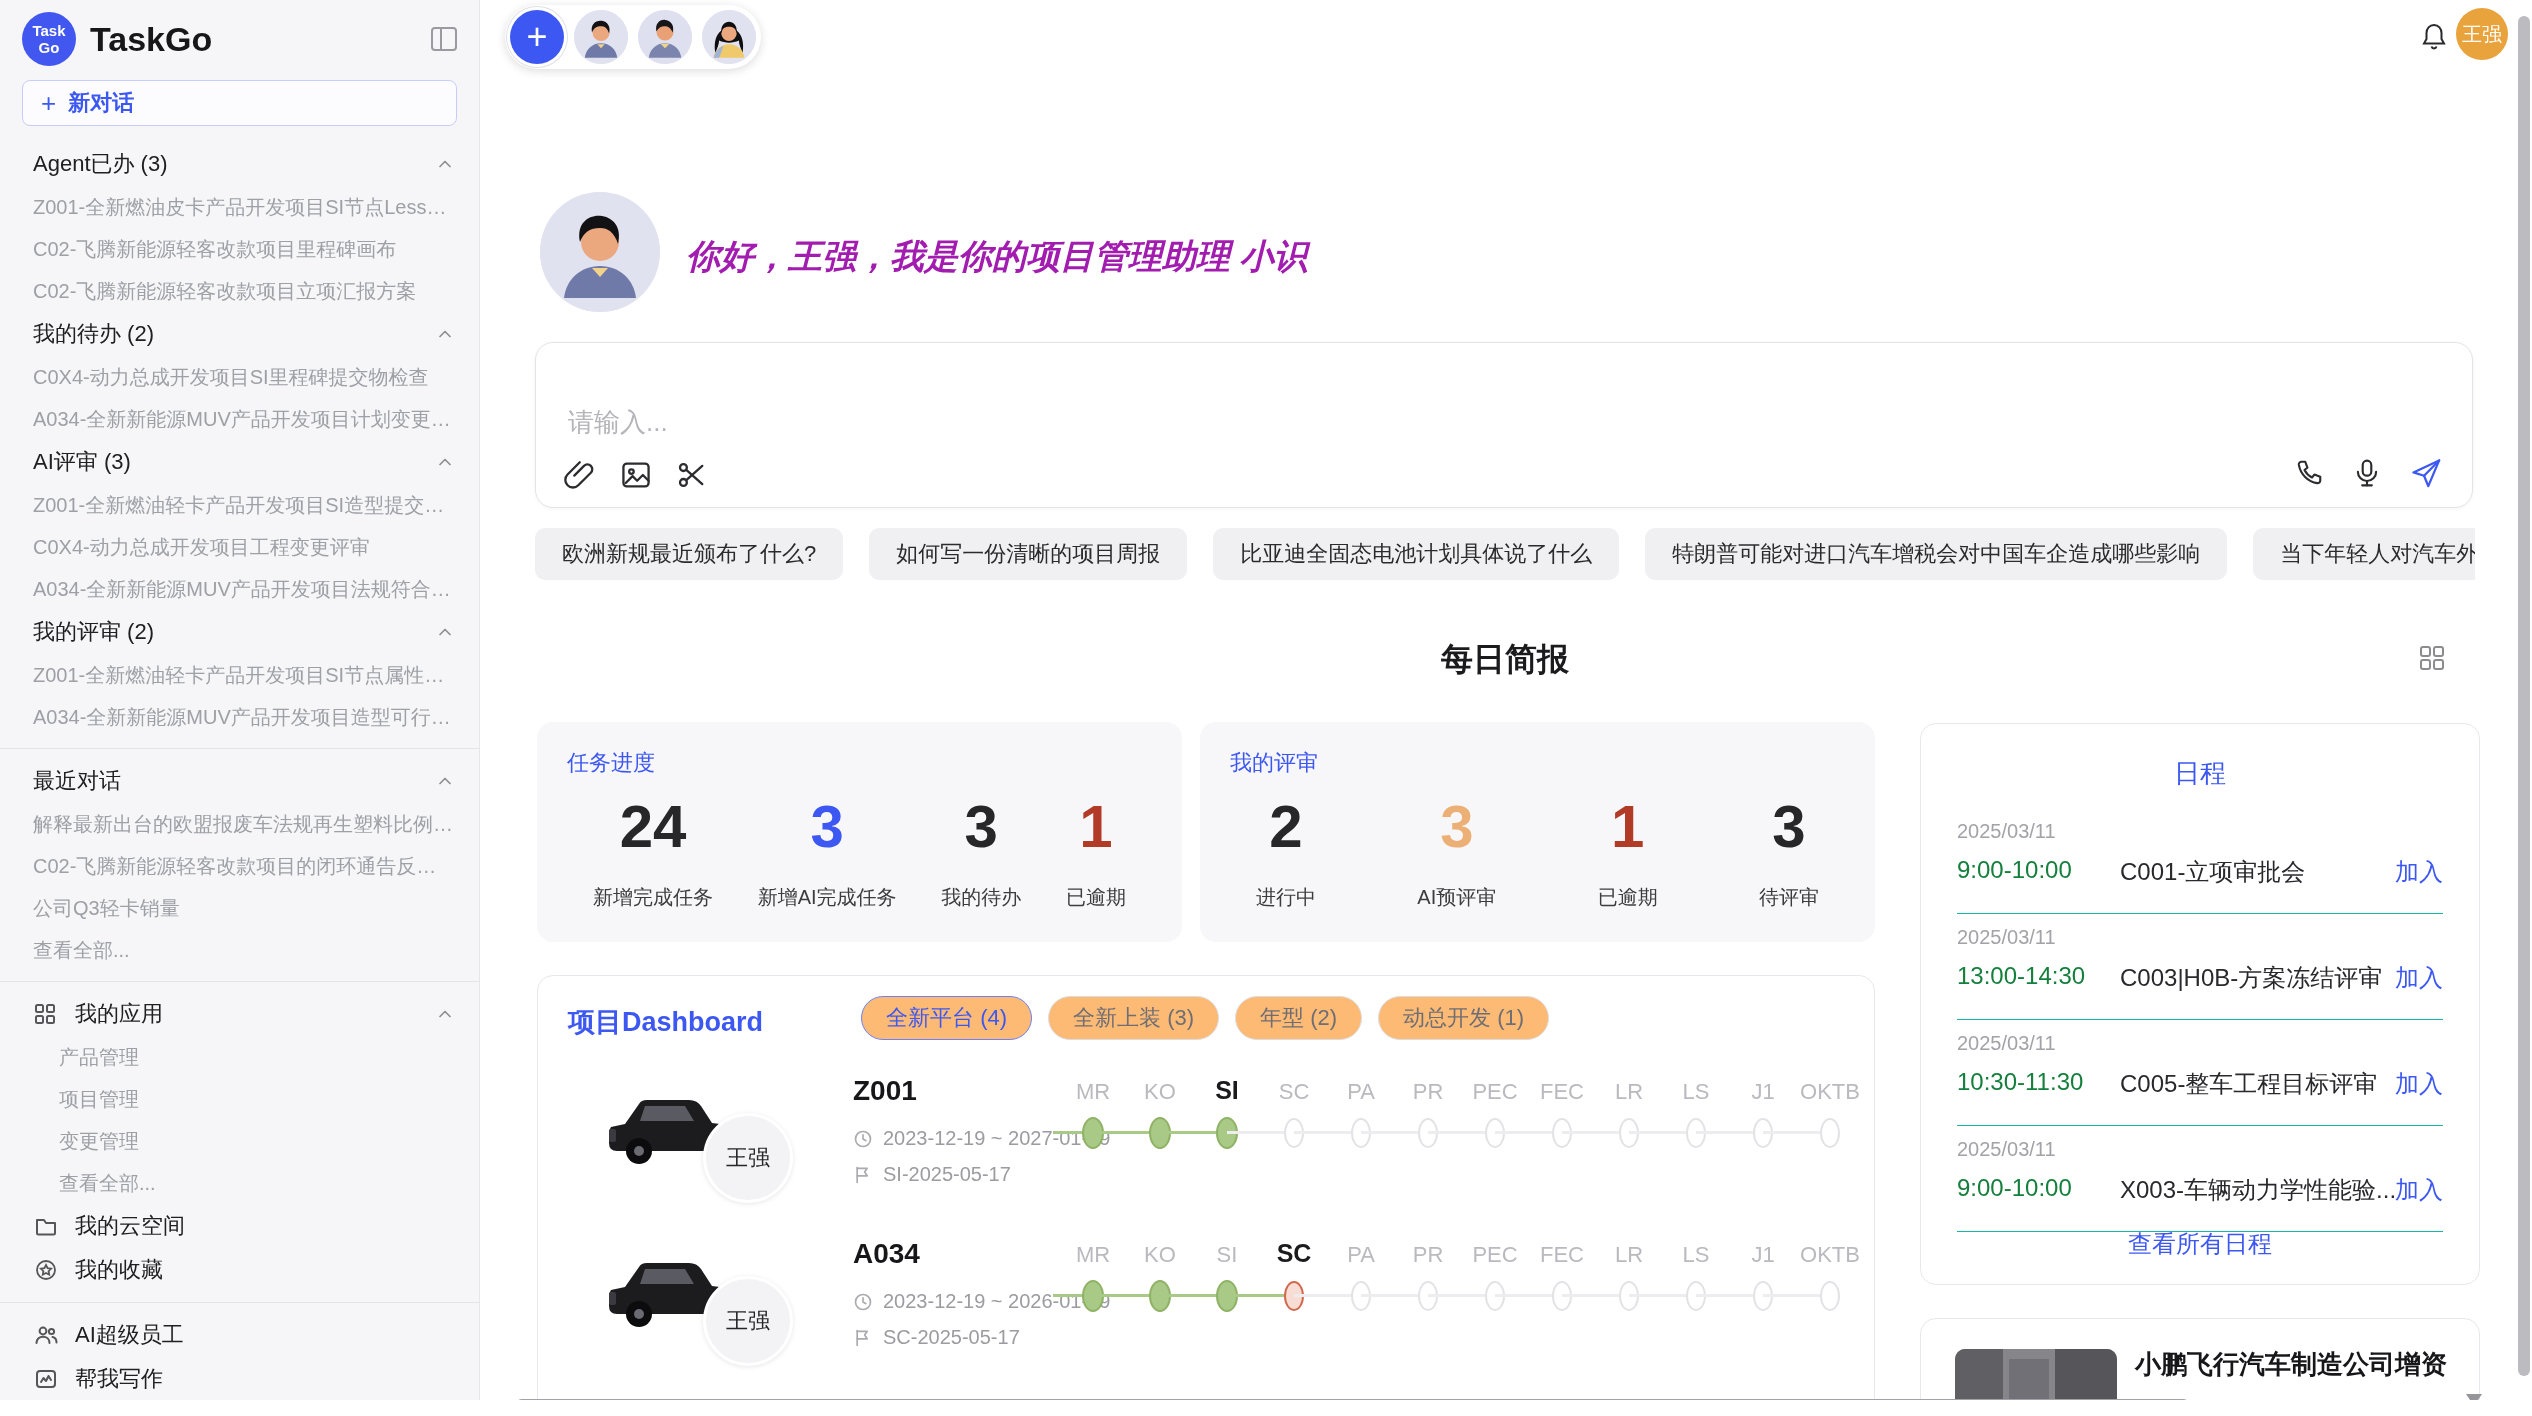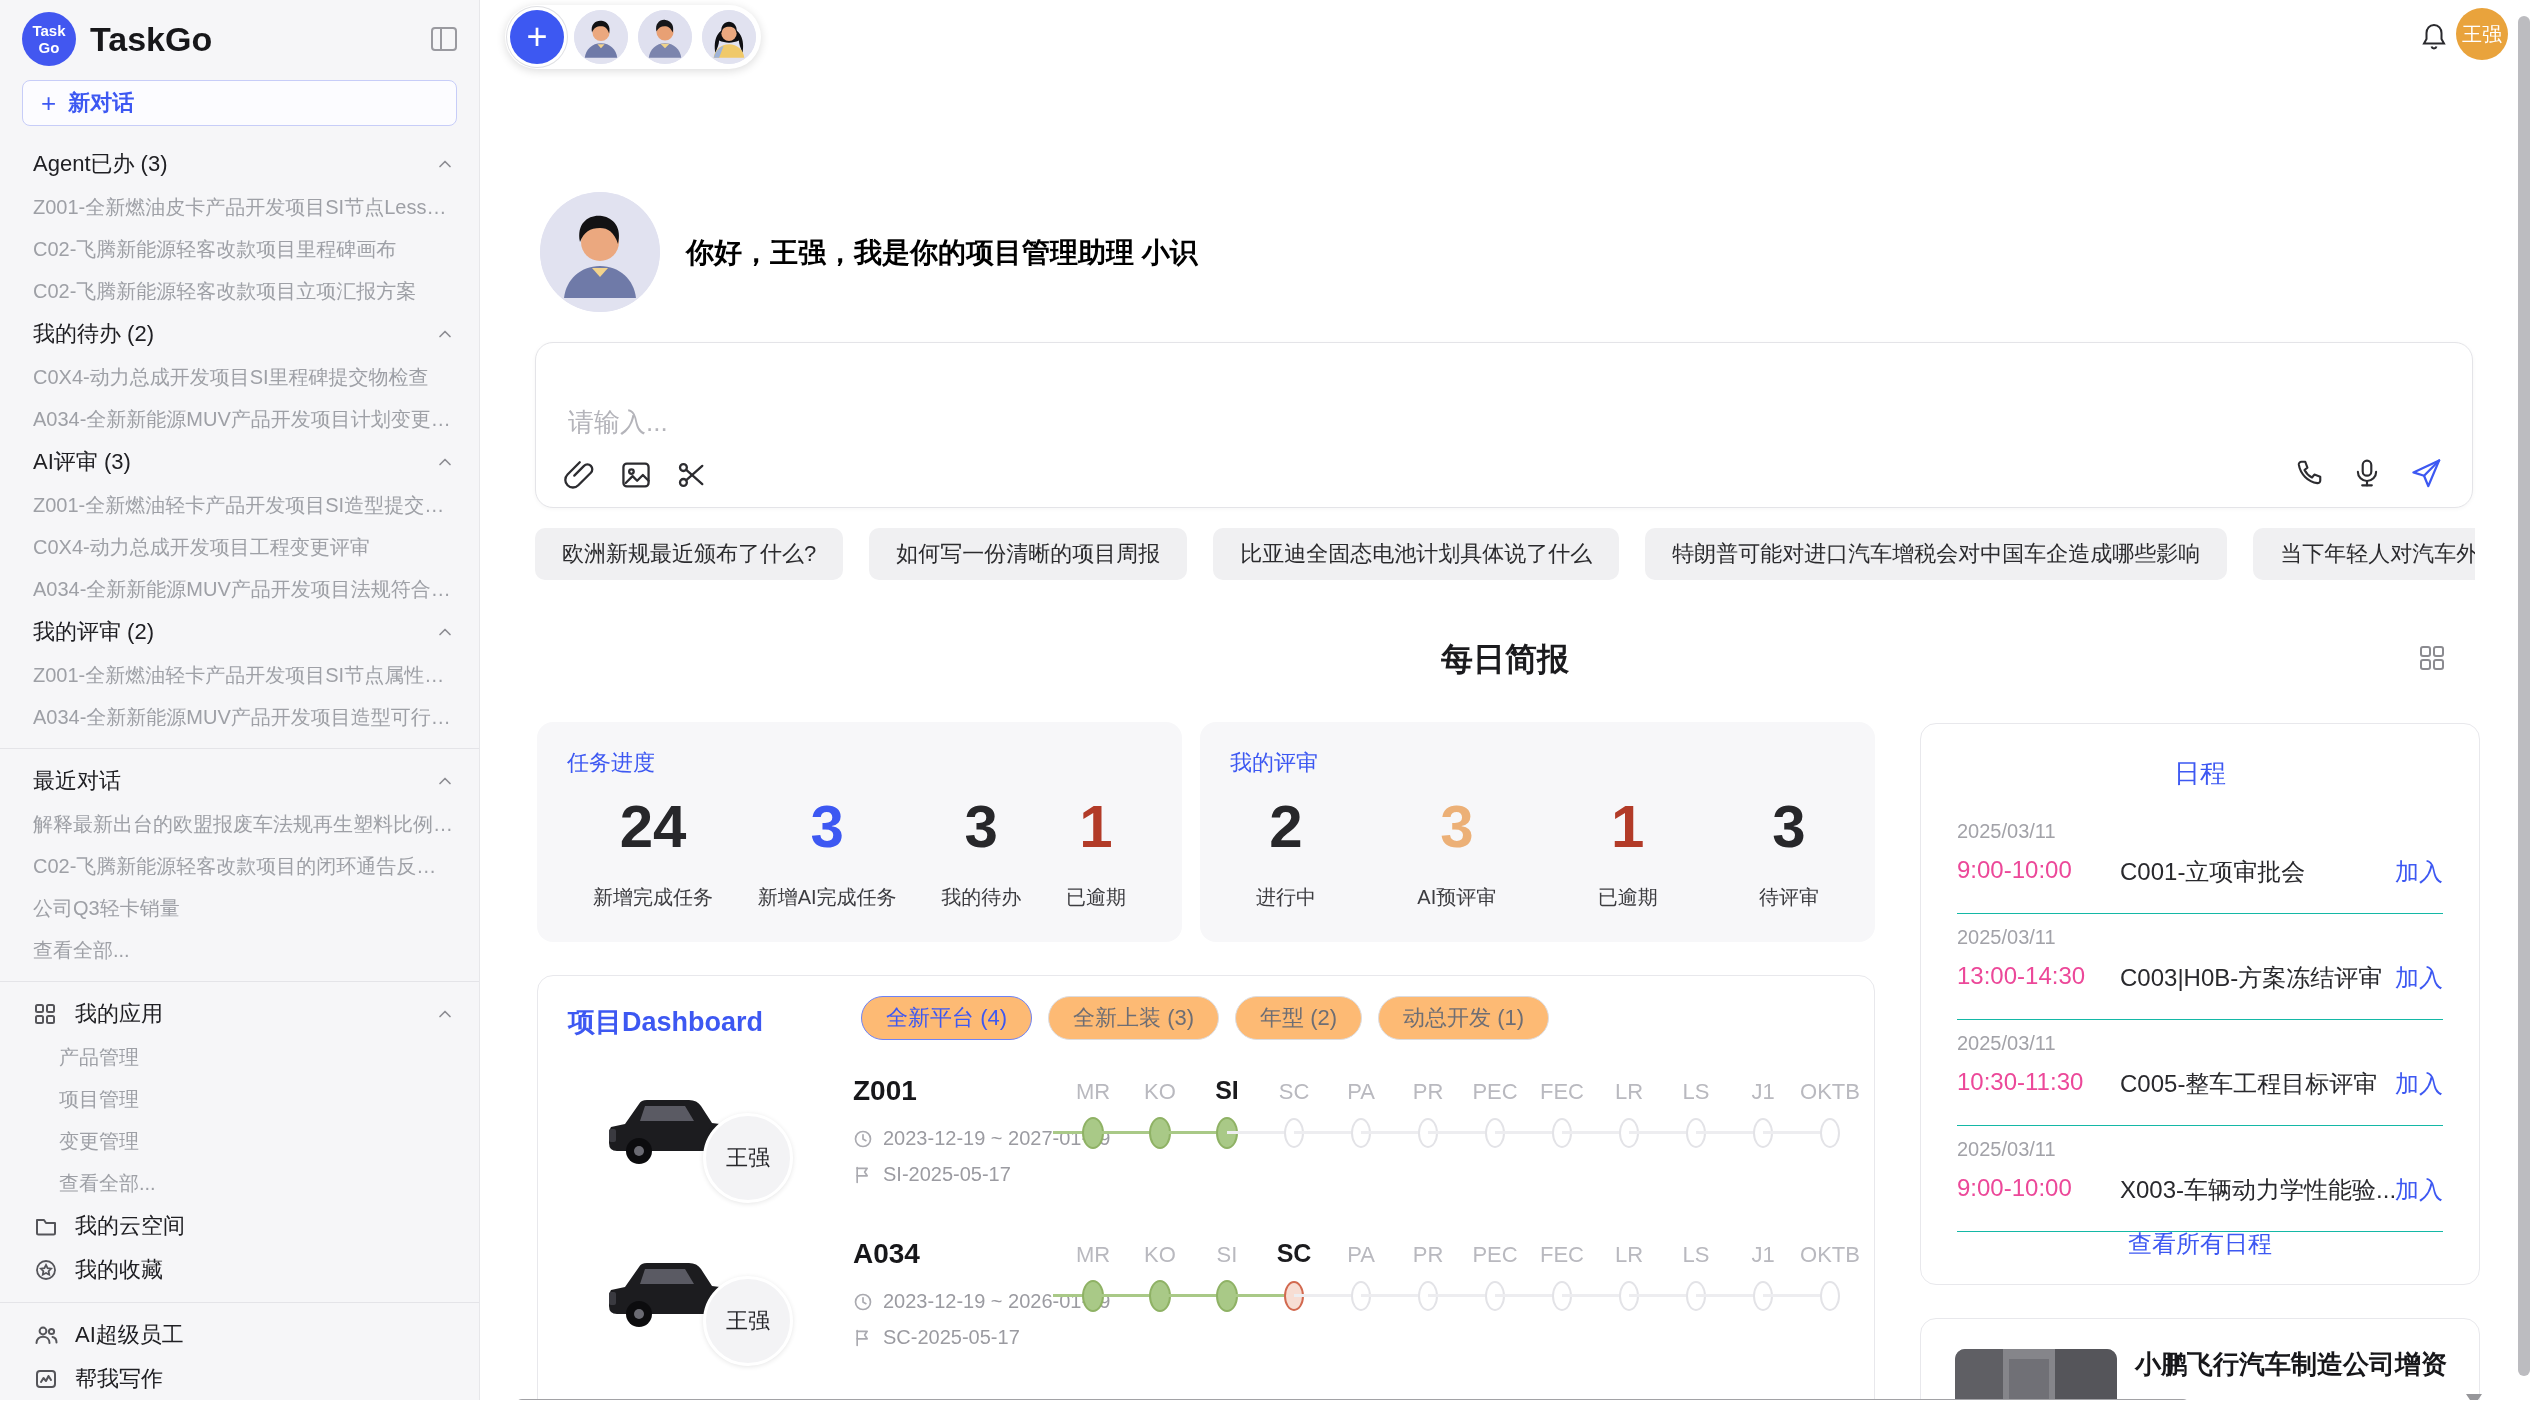--- a/index.html
+++ b/index.html
@@ -29,21 +29,21 @@
   .circle56 { width:54px; height:54px; border-radius:50%; overflow:hidden; flex:none; }
   .plus-btn { background:#3d58f2; color:#fff; display:flex; align-items:center; justify-content:center; font-size:36px; line-height:36px; box-shadow:0 0 0 3px #fff, 0 0 0 4px #dfe0e4; cursor:pointer; }
   .av { background:#e0e1f0; }
   .av svg { width:100%; height:100%; }
   .bell { position:absolute; left:2420px; top:22px; }
   .user-chip { position:absolute; left:2456px; top:8px; width:52px; height:52px; border-radius:50%; background:#e9a33c; color:#fff; font-size:20px; display:flex; align-items:center; justify-content:center; cursor:pointer; }
 
   
   .greet-avatar { position:absolute; left:540px; top:192px; width:120px; height:120px; border-radius:50%; background:#e2e2f1; overflow:hidden; }
   .greet-avatar svg { width:100%; height:100%; }
-  .greet-text { position:absolute; left:686px; top:234px; font-size:28px; font-weight:700; color:#000000; }
+  .greet-text { position:absolute; left:686px; top:234px; font-size:34px; font-weight:700; font-style:italic; color:#a21caf; }
 
   
   .composer { position:absolute; left:535px; top:342px; width:1938px; height:166px; border:1px solid #e4e4e8; border-radius:18px; background:#fff; box-shadow:0 1px 4px rgba(0,0,0,.04); cursor:text; }
   .composer-ph { position:absolute; left:32px; top:62px; font-size:26px; color:#b4b4ba; }
   .composer-left { position:absolute; left:28px; bottom:16px; display:flex; gap:24px; align-items:center; }
   .composer-right { position:absolute; right:30px; bottom:18px; display:flex; gap:28px; align-items:center; }
   .cbtn { cursor:pointer; display:flex; }
 
   
   .chips { position:absolute; left:535px; top:528px; width:1940px; display:flex; gap:26px; overflow:hidden; }
@@ -83,21 +83,21 @@
   .ms-dot { position:absolute; top:47px; width:20px; height:30px; border-radius:50%; transform:translateX(-50%); background:#fff; border:2px solid #e3e3e7; }
   .ms-dot.done { background:#a9c987; border-color:#8fb265; width:22px; height:32px; top:46px; }
   .ms-dot.overdue { background:#f7ddd3; border-color:#d2694f; }
 
   
   .sched { position:absolute; left:1920px; top:723px; width:560px; height:562px; border:1px solid #e8e8ec; border-radius:16px; background:#fff; }
   .sched-title { position:absolute; top:32px; width:100%; text-align:center; font-size:26px; color:#3d58f2; }
   .sched-list { position:absolute; top:84px; left:36px; right:36px; }
   .sched-item { position:relative; height:106px; border-bottom:1px solid #14b8a6; }
   .sched-date { position:absolute; left:0; top:12px; font-size:20px; color:#a2a2a8; }
-  .sched-time { position:absolute; left:0; top:48px; font-size:24px; color:#ec4899; }
+  .sched-time { position:absolute; left:0; top:48px; font-size:24px; color:#15803d; }
   .sched-name { position:absolute; left:163px; top:48px; font-size:24px; color:#29292d; white-space:nowrap; }
   .sched-join { position:absolute; right:0; top:48px; font-size:24px; color:#3d58f2; cursor:pointer; }
   .sched-all { position:absolute; bottom:24px; width:100%; text-align:center; font-size:24px; color:#3d58f2; cursor:pointer; }
 
   
   .news { position:absolute; left:1920px; top:1318px; width:560px; height:172px; border:1px solid #e8e8ec; border-radius:16px; background:#fff; overflow:hidden; }
   .news-img { position:absolute; left:34px; top:30px; width:162px; height:112px; border-radius:10px; overflow:hidden; }
   .news-img svg { width:100%; height:100%; display:block; }
   .news-title { position:absolute; left:214px; top:28px; font-size:26px; font-weight:700; color:#17171a; }
   .news-snippet { position:absolute; left:214px; top:78px; width:318px; font-size:22px; color:#6f6f75; line-height:34px; }

